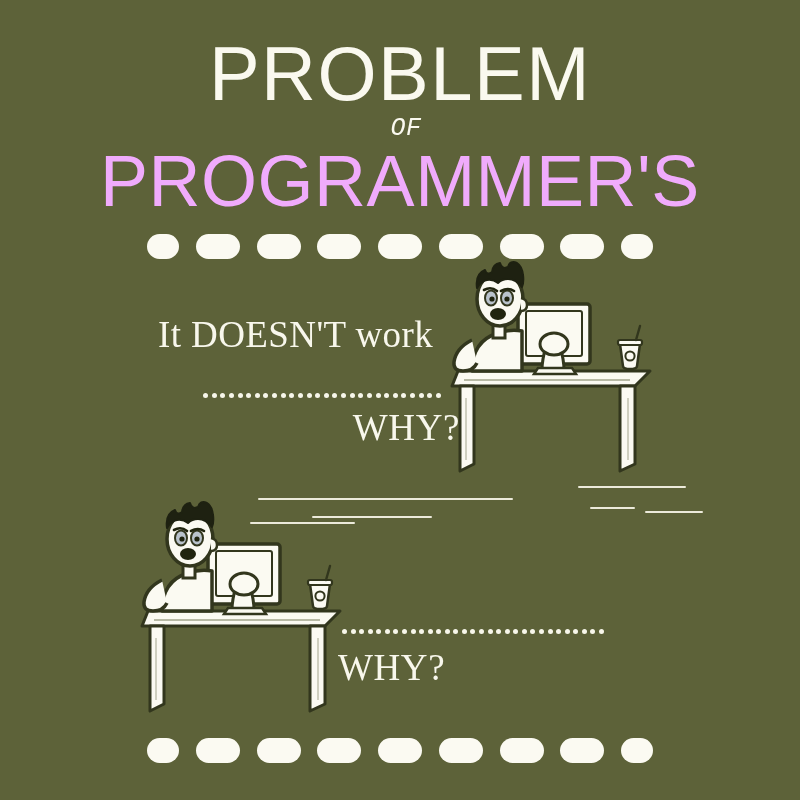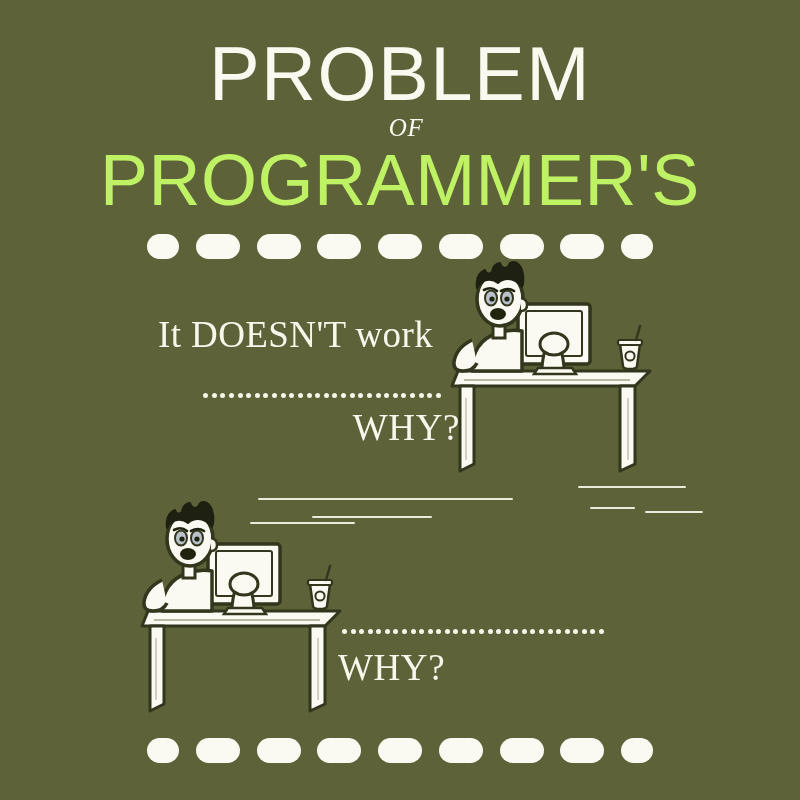--- a/index.html
+++ b/index.html
@@ -28,21 +28,21 @@
   .title-main {
     font-family: "Liberation Sans", sans-serif;
     font-weight: 300;
     font-size: 76px;
     line-height: 0.95;
     letter-spacing: 1.5px;
     color: #faf9ef;
     display: block;
   }
   .title-of {
-    font-family: Liberation Serif, serif;
+    font-family: Liberation Mono, monospace;
     font-style: italic;
     font-weight: 400;
     font-size: 25px;
     letter-spacing: 0.5px;
     color: #faf9ef;
     display: block;
     margin: 4px 0 0 0;
     padding-left: 12px;
   }
   .title-sub {
@@ -152,21 +152,21 @@
   .scene svg { display: block; width: 100%; height: 100%; overflow: visible; }
 </style>
 </head>
 <body style="background: rgb(93, 98, 57);">
 
 <div class="poster" style="background: rgb(93, 98, 57); width: 800px; height: 800px;">
 
   <div class="title-block">
     <span class="title-main" style="color: rgb(250, 249, 239);">PROBLEM</span>
     <span class="title-of" style="color: rgb(250, 249, 239);">OF</span>
-    <span class="title-sub" style="color: #bef264;">PROGRAMMER'S</span>
+    <span class="title-sub" style="color: #f0abfc;">PROGRAMMER'S</span>
   </div>
 
   <div class="dash-row top" id="dash-top">
       <span class="dash pill-short" style="background: rgb(251, 250, 242);"></span>
       <span class="dash" style="background: rgb(251, 250, 242);"></span>
       <span class="dash" style="background: rgb(251, 250, 242);"></span>
       <span class="dash" style="background: rgb(251, 250, 242);"></span>
       <span class="dash" style="background: rgb(251, 250, 242);"></span>
       <span class="dash" style="background: rgb(251, 250, 242);"></span>
       <span class="dash" style="background: rgb(251, 250, 242);"></span>

